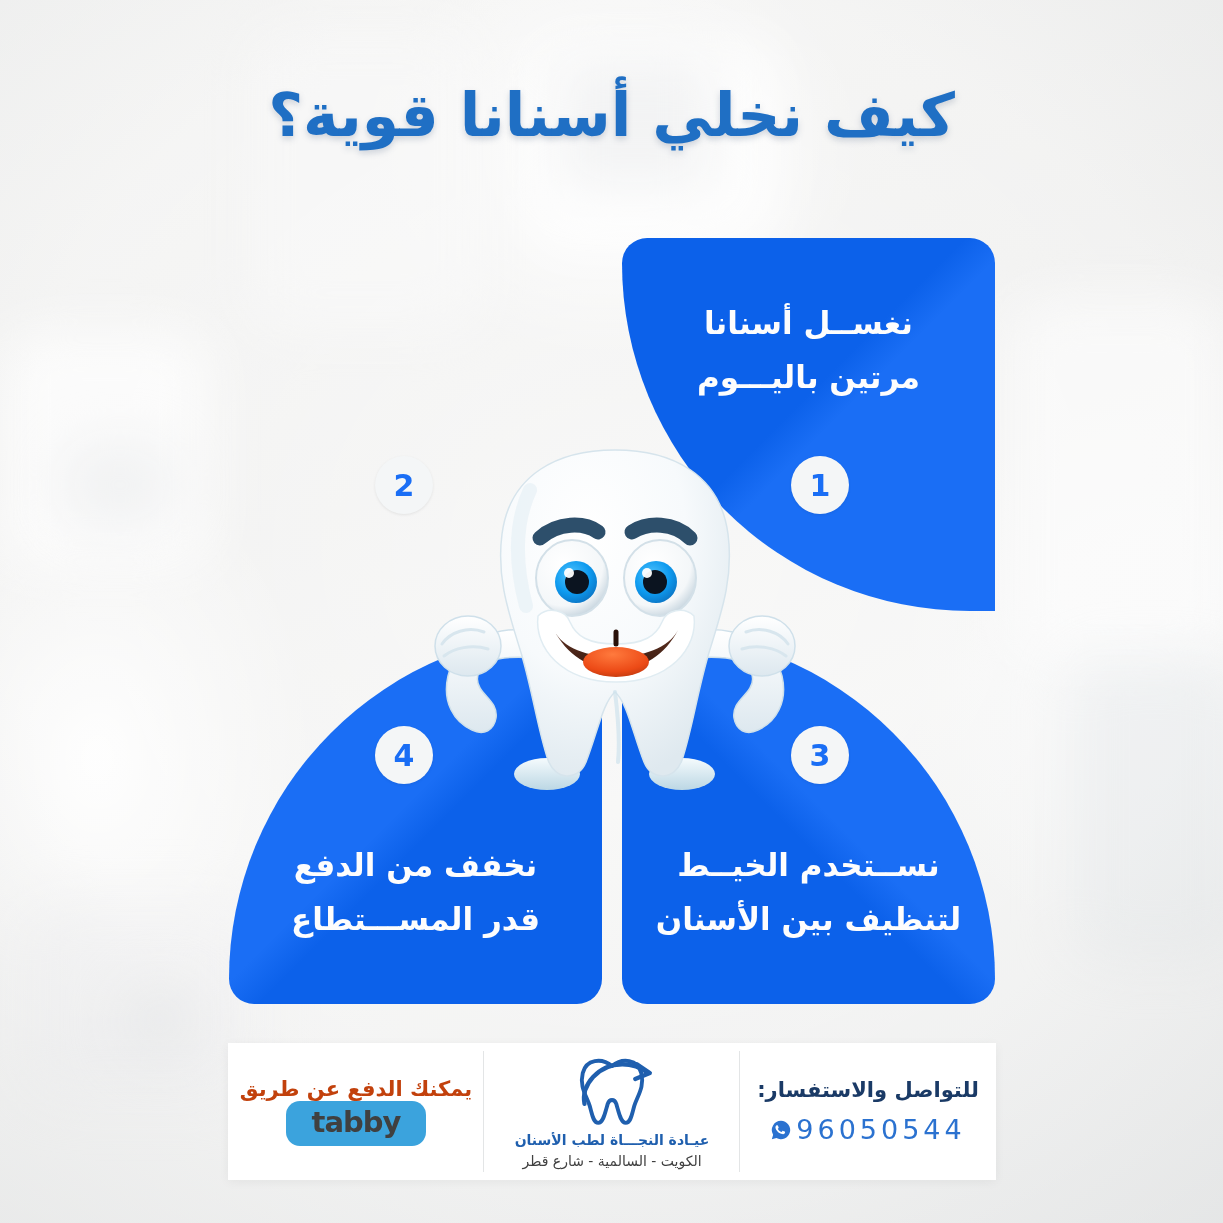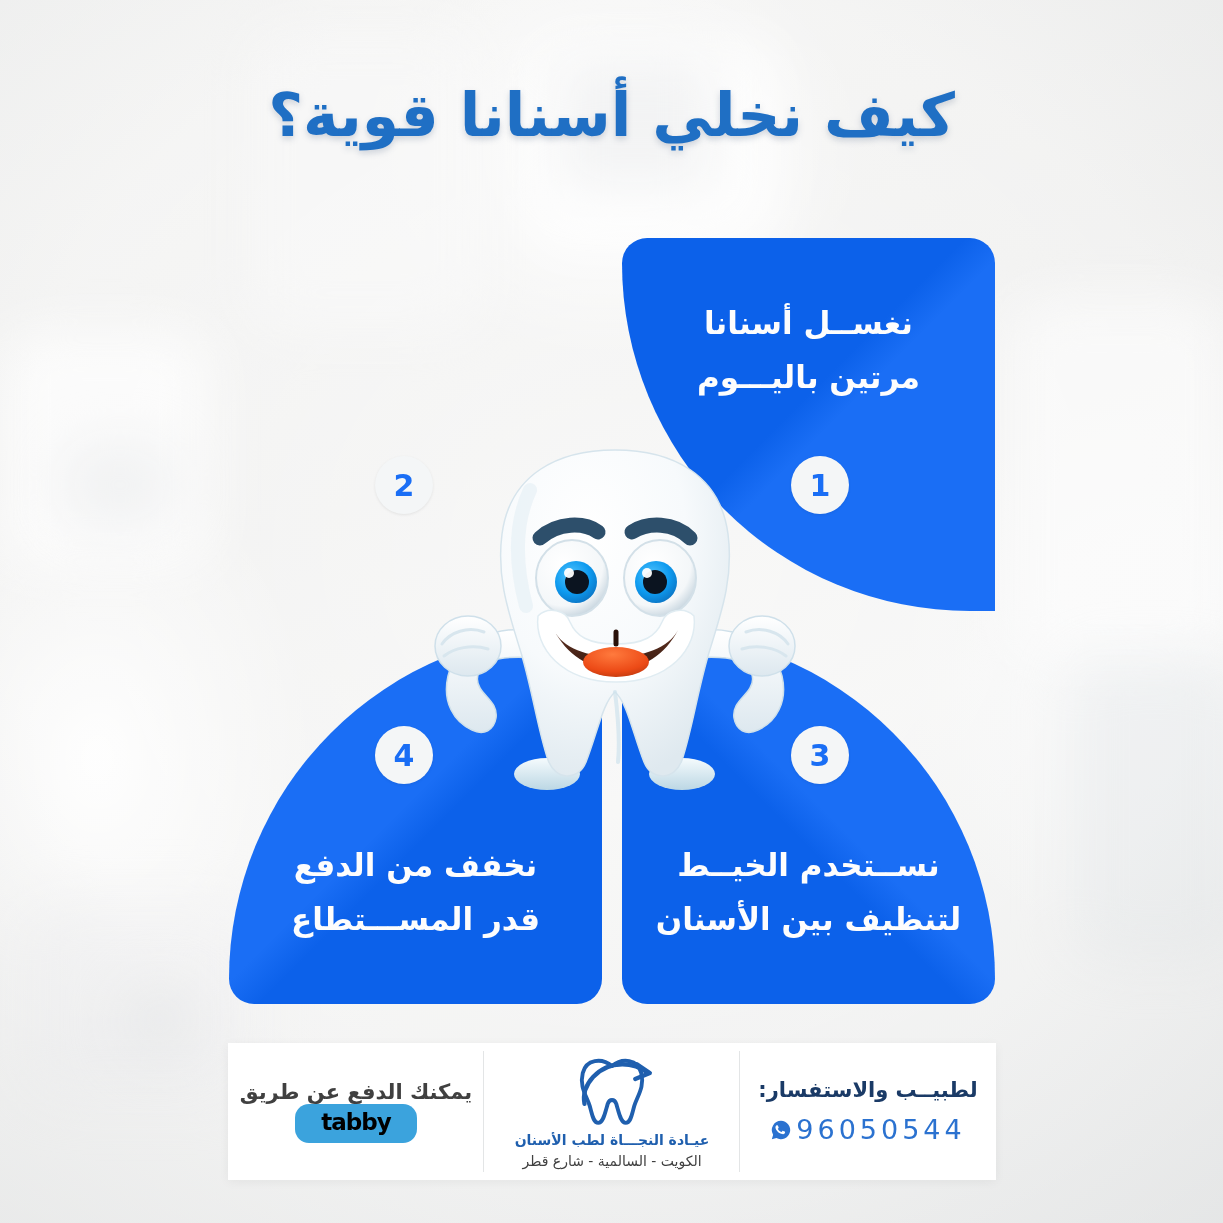--- a/index.html
+++ b/index.html
@@ -229,29 +229,29 @@
   }
   .clinic-addr {
     font-size: 14px;
     color: #404040;
   }
 
   
   .pay-label {
     font-size: 21px;
     font-weight: 700;
-    color: #404040;
+    color: #c2410c;
     margin-bottom: 0;
   }
   .tabby {
     background: #3ba3dd;
-    color: #000000;
+    color: #404040;
     border-radius: 14px;
     padding: 7px 26px 9px;
-    font-size: 23px;
+    font-size: 29px;
     font-weight: 700;
     letter-spacing: -1px;
     direction: ltr;
     line-height: 1;
   }
 </style>
 </head>
 <body>
 
 <div class="poster">
@@ -386,21 +386,21 @@
                C 142 252, 114 218, 118 186 Z" fill="#ffffff" stroke="#e0ecf2" stroke-width="1.5"></path>
       <path d="M134 200 C 150 236, 240 236, 258 200 C 246 224, 222 240, 196 240 C 170 240, 146 224, 134 200 Z" fill="url(#gMouth)"></path>
       <ellipse cx="196" cy="232" rx="33" ry="15" fill="url(#gTongue)"></ellipse>
       <path d="M196 202 L 196 214" stroke="#2a1109" stroke-width="5" stroke-linecap="round"></path>
     </svg>
   </div>
 
   <div class="footer">
 
     <div class="fcell">
-      <div class="contact-label">لطبيــب والاستفسار:</div>
+      <div class="contact-label">للتواصل والاستفسار:</div>
       <div class="contact-row">
         <svg class="wa-icon" viewBox="0 0 24 24">
           <path fill="#2b72d0" d="M12 2a10 10 0 0 0-8.6 15.08L2 22l5.05-1.32A10 10 0 1 0 12 2z"></path>
           <path fill="#ffffff" d="M8.6 7.3c-.2-.45-.4-.46-.58-.47h-.5c-.17 0-.45.06-.69.31-.24.25-.9.88-.9 2.15s.92 2.49 1.05 2.66c.13.17 1.79 2.86 4.42 3.9 2.19.86 2.63.69 3.11.65.48-.04 1.54-.63 1.76-1.24.22-.61.22-1.13.15-1.24-.06-.11-.24-.17-.5-.3-.26-.13-1.54-.76-1.78-.85-.24-.09-.41-.13-.59.13-.17.26-.67.85-.82 1.02-.15.18-.3.2-.56.07-.26-.13-1.1-.4-2.09-1.29-.77-.69-1.29-1.53-1.44-1.79-.15-.26-.02-.4.11-.53.12-.12.26-.3.39-.46.13-.15.17-.26.26-.44.09-.17.04-.33-.02-.46-.07-.13-.57-1.42-.78-1.94z"></path>
         </svg>
         <span class="phone-num">96050544</span>
       </div>
     </div>
 
     <div class="fcell">

